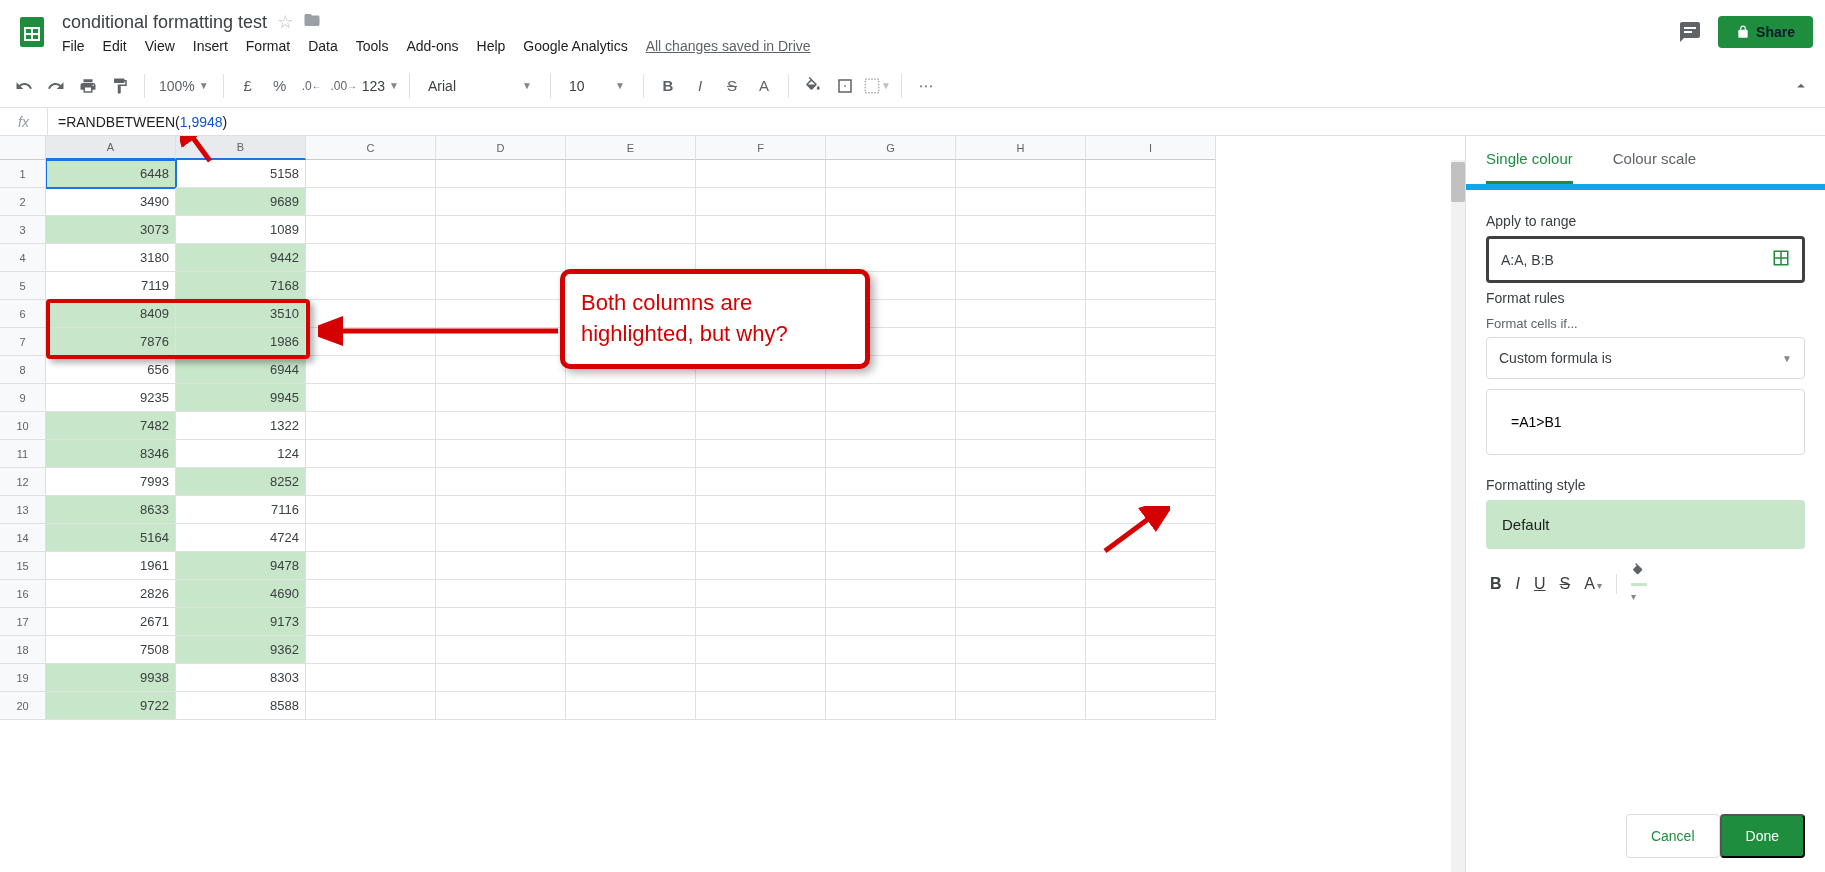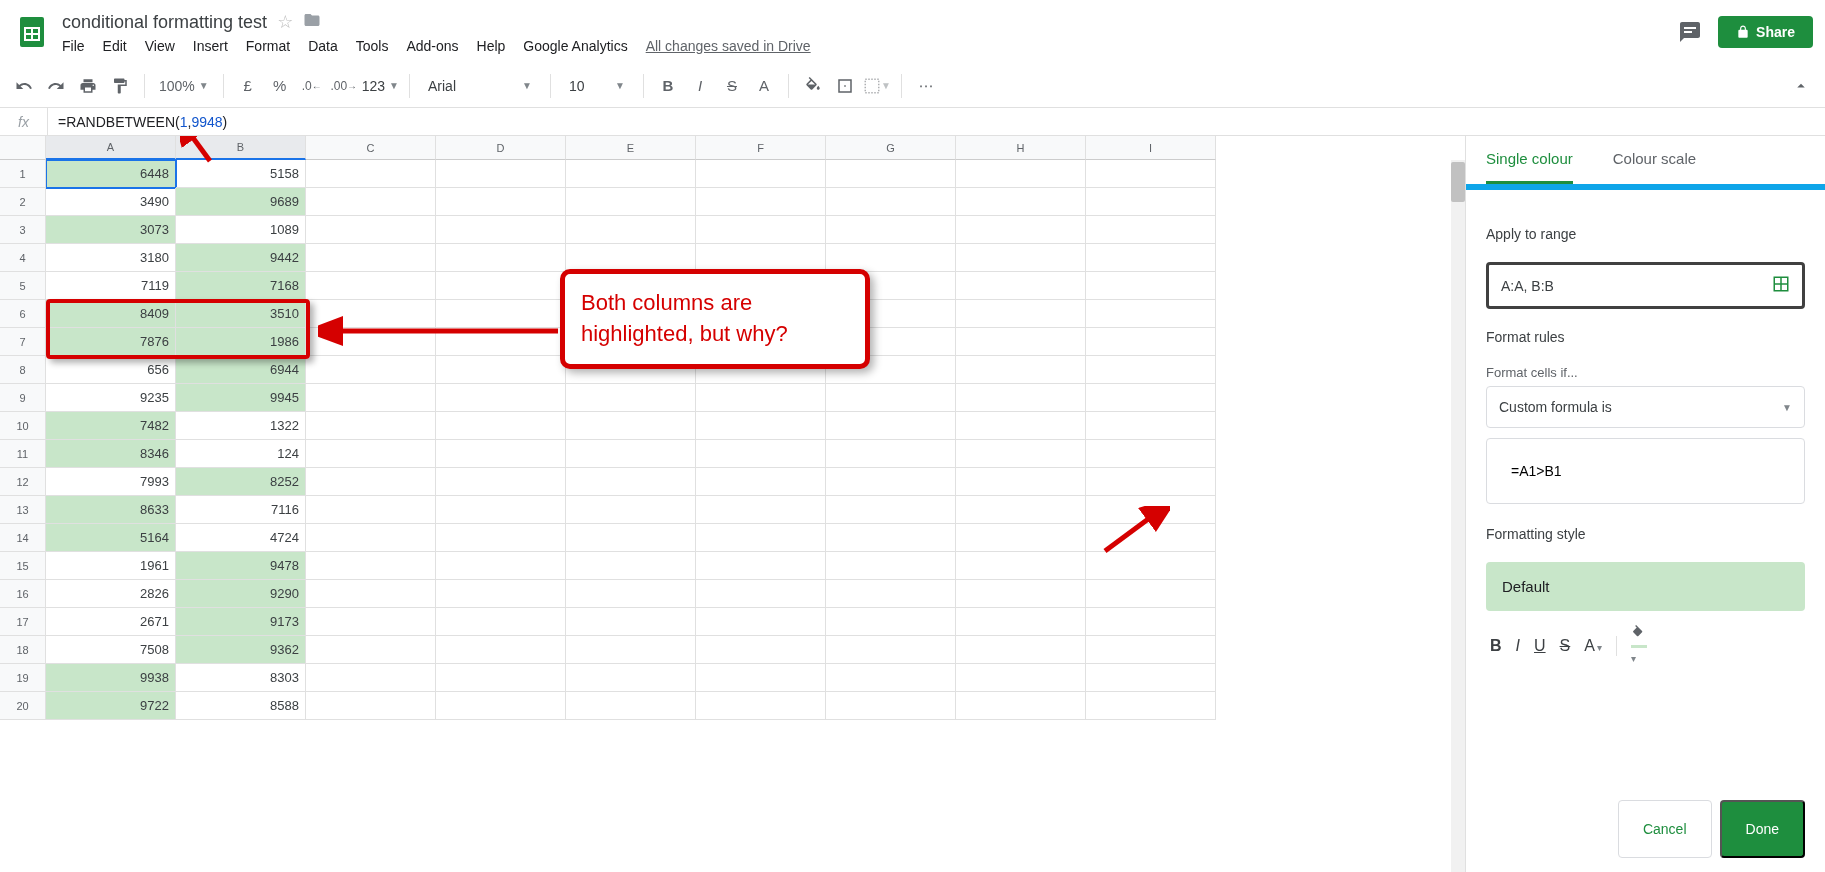--- a/index.html
+++ b/index.html
@@ -9,21 +9,21 @@
   .titlebar { display: flex; align-items: center; padding: 8px 12px; height: 64px; }
   .logo { width: 40px; height: 40px; display: flex; align-items: center; justify-content: center; margin-right: 10px; }
   .title-area { flex: 1; }
   .doc-title { font-size: 18px; color: #3c4043; display: flex; align-items: center; gap: 10px; margin-bottom: 4px; }
   .doc-title .star, .doc-title .folder { color: #bbb; font-size: 18px; }
   .menubar { display: flex; gap: 18px; font-size: 14px; color: #202124; }
   .menubar .menu-item { cursor: pointer; }
   .menubar .link { color: #5f6368; text-decoration: underline; }
   .title-right { display: flex; align-items: center; gap: 14px; }
   .comment-icon { width: 28px; height: 28px; display: flex; align-items: center; justify-content: center; }
-  .share-btn { background: #1e8e3e; color: #ffffff; padding: 8px 18px; border-radius: 4px; font-weight: bold; font-size: 14px; display: flex; align-items: center; gap: 6px; cursor: pointer; }
+  .share-btn { background: #1e8e3e; color: #0f172a; padding: 8px 18px; border-radius: 4px; font-weight: bold; font-size: 14px; display: flex; align-items: center; gap: 6px; cursor: pointer; }
   
   
   .toolbar { display: flex; align-items: center; padding: 6px 10px; border-bottom: 1px solid #e0e0e0; height: 44px; gap: 4px; }
   .toolbar .sep { width: 1px; height: 24px; background: #e0e0e0; margin: 0 6px; }
   .tool-btn { width: 28px; height: 28px; display: flex; align-items: center; justify-content: center; color: #5f6368; cursor: pointer; font-size: 15px; }
   .tool-group { display: flex; align-items: center; gap: 4px; }
   .zoom { display: flex; align-items: center; gap: 4px; color: #5f6368; padding: 0 4px; }
   .font-select { display: flex; align-items: center; gap: 20px; color: #3c4043; padding: 0 8px; width: 120px; justify-content: space-between; }
   .font-size { display: flex; align-items: center; gap: 20px; color: #3c4043; padding: 0 8px; width: 72px; justify-content: space-between; }
   .caret { font-size: 10px; color: #80868b; }
@@ -61,32 +61,32 @@
   
   
   .sidepanel { width: 360px; border-left: 1px solid #e0e0e0; display: flex; flex-direction: column; background: #fff; }
   .sp-header { display: flex; align-items: center; justify-content: space-between; padding: 18px 20px 10px 20px; }
   .sp-title { font-size: 20px; color: #3c4043; }
   .sp-close { font-size: 20px; color: #5f6368; cursor: pointer; }
   .sp-tabs { display: flex; gap: 40px; padding: 0 20px; border-bottom: 6px solid #0ea5e9; }
   .sp-tab { padding: 14px 0; font-size: 15px; color: #5f6368; cursor: pointer; }
   .sp-tab.active { color: #1e8e3e; border-bottom: 3px solid #1e8e3e; font-weight: 500; }
   .sp-body { padding: 16px 20px; flex: 1; overflow-y: auto; }
-  .sp-section-title { font-size: 14px; color: #3c4043; margin: 20px 0; font-weight: 500; }
+  .sp-section-title { font-size: 14px; color: #3c4043; margin: 7px 0; font-weight: 500; }
   .sp-subtitle { font-size: 13px; color: #5f6368; margin: 10px 0 6px 0; }
   .range-box { display: flex; align-items: center; border: 3px solid #404040; border-radius: 4px; padding: 10px 12px; justify-content: space-between; }
   .range-icon { color: #1e8e3e; }
   .select-box { display: flex; align-items: center; justify-content: space-between; border: 1px solid #dadce0; border-radius: 4px; padding: 12px; margin-top: 6px; }
   .text-input { border: 1px solid #dadce0; border-radius: 4px; padding: 24px; margin-top: 10px; width: 100%; font-size: 14px; }
   .style-preview { background: #c8e6c9; border-radius: 4px; padding: 16px; margin-top: 6px; font-size: 15px; color: #202124; }
   .style-tools { display: flex; align-items: center; gap: 14px; padding: 14px 4px; }
   .st-btn { font-size: 16px; color: #3c4043; cursor: pointer; }
-  .sp-actions { display: flex; justify-content: flex-end; gap: 8px; padding: 8px 20px 14px 20px; }
+  .sp-actions { display: flex; justify-content: flex-end; gap: 0; padding: 8px 20px 14px 20px; }
   .btn-cancel { border: 1px solid #dadce0; background: #fff; color: #1e8e3e; padding: 10px 24px; border-radius: 4px; font-size: 14px; cursor: pointer; }
-  .btn-done { background: #1e8e3e; color: #fff; padding: 19px 24px; border-radius: 4px; font-size: 14px; cursor: pointer; }
+  .btn-done { background: #1e8e3e; color: #fff; padding: 12px 24px; border-radius: 4px; font-size: 14px; cursor: pointer; }
   
   .scrollbar-v { position: absolute; right: 0; top: 24px; width: 14px; bottom: 0; background: #f1f1f1; }
   .scrollbar-thumb { background: #c1c1c1; border-radius: 2px; }
 </style>
 </head>
 <body>
 
 <div class="titlebar">
   <div class="logo">
     <svg width="36" height="36" viewBox="0 0 36 36">
@@ -438,21 +438,21 @@
               <div class="cell"></div>
               <div class="cell"></div>
               <div class="cell"></div>
               <div class="cell"></div>
               <div class="cell"></div>
               <div class="cell"></div>
               <div class="cell"></div>
             </div>
             <div class="row">
               <div class="cell">2826</div>
-              <div class="cell hl">9290</div>
+              <div class="cell hl">4690</div>
               <div class="cell"></div>
               <div class="cell"></div>
               <div class="cell"></div>
               <div class="cell"></div>
               <div class="cell"></div>
               <div class="cell"></div>
               <div class="cell"></div>
             </div>
             <div class="row">
               <div class="cell">2671</div>

